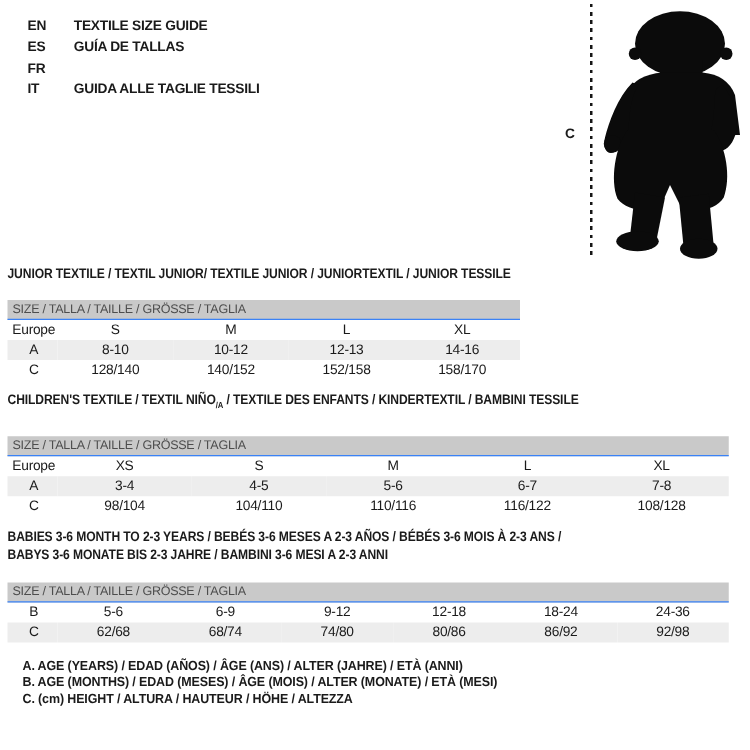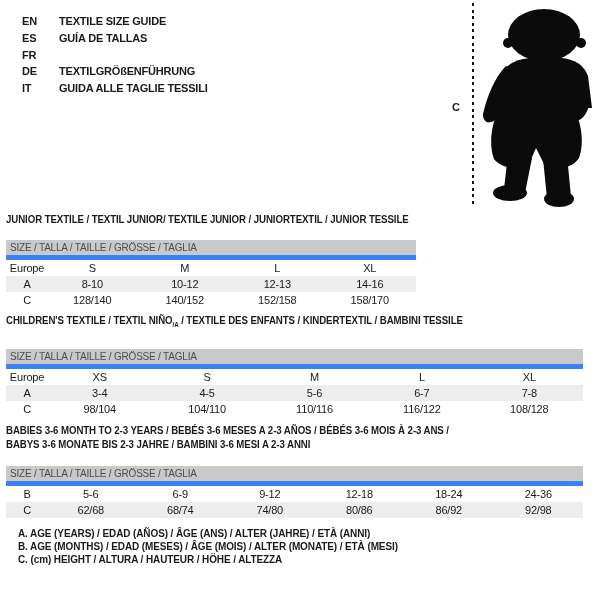--- a/index.html
+++ b/index.html
@@ -21,21 +21,21 @@
   .section{position:absolute;left:6px;}
   .tbl-title{font-weight:bold;font-size:11px;line-height:14px;white-space:nowrap;
     transform:scaleX(0.88);transform-origin:0 50%;letter-spacing:-0.1px;}
   .tbl-title sub{font-size:7px;}
   #sec-junior{top:212px;width:410px;}
   #sec-children{top:313px;width:577px;}
   #sec-babies{top:411px;width:577px;margin-top:12px;}
   #sec-junior .size-bar{margin-top:14px;}
   #sec-children .size-bar{margin-top:17px;}
   #sec-babies .size-bar{margin-top:15px;}
-  .size-bar{background:#c9c9c9;border-bottom:5px solid #3b82f6;color:#4d4d4d;
+  .size-bar{background:#c9c9c9;border-bottom:1px solid #3b82f6;color:#4d4d4d;
     font-size:10px;height:15px;line-height:15px;padding-left:4px;letter-spacing:-0.2px;}
   table{border-collapse:collapse;table-layout:fixed;width:100%;}
   td{font-size:11px;height:16px;padding:0;text-align:center;letter-spacing:-0.2px;
     white-space:nowrap;overflow:visible;}
   td.lbl{text-align:center;padding-left:2px;}
   col.lblcol{width:40px;}
   tr.alt{background:#ededed;}
 
   
   .footnotes{position:absolute;left:18px;top:527px;font-weight:bold;font-size:10.5px;
@@ -51,24 +51,20 @@
     <div class="lang-row">
       <span class="lang-code">EN</span>
       <span>TEXTILE SIZE GUIDE</span>
     </div>
     <div class="lang-row">
       <span class="lang-code">ES</span>
       <span>GUÍA DE TALLAS</span>
     </div>
     <div class="lang-row">
       <span class="lang-code">FR</span>
-    </div>
-    <div class="lang-row">
-      <span class="lang-code">DE</span>
-      <span>TEXTILGRÖßENFÜHRUNG</span>
     </div>
     <div class="lang-row">
       <span class="lang-code">IT</span>
       <span>GUIDA ALLE TAGLIE TESSILI</span>
     </div>
   </div>
 
   <div class="height-line"></div>
   <div class="measure-label">C</div>
   <svg class="baby-svg" width="118" height="200" viewBox="0 0 118 200" fill="#0b0b0b">

